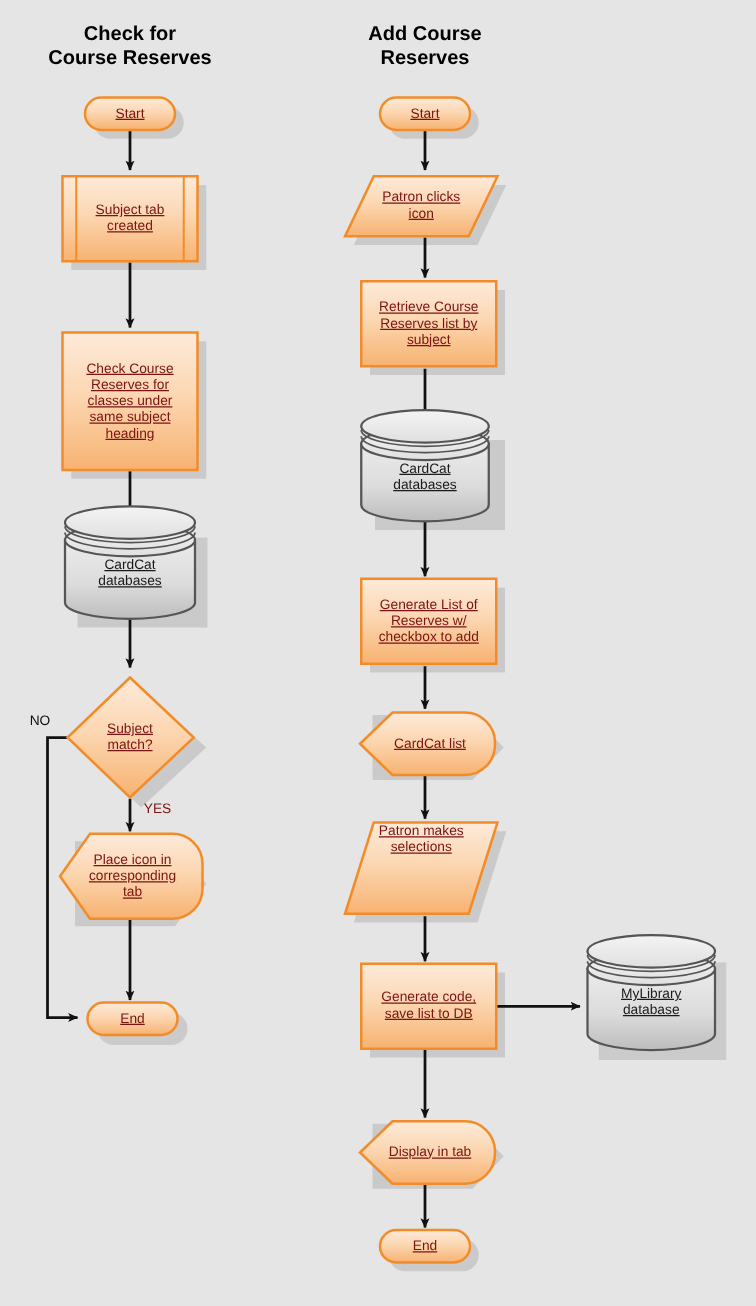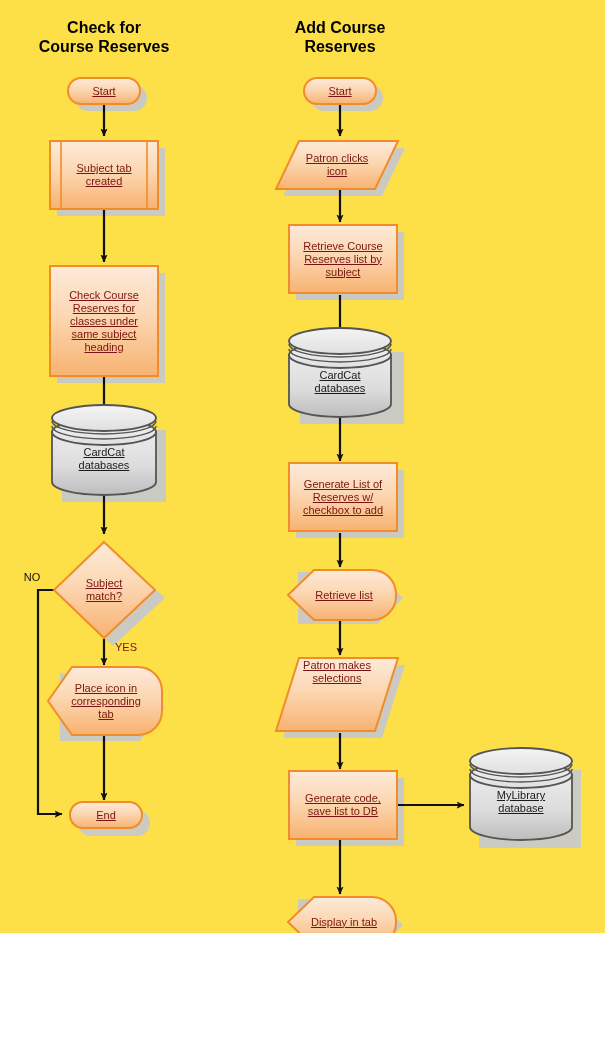--- a/index.html
+++ b/index.html
@@ -6,22 +6,22 @@
     margin: 0;
     padding: 0;
     background: #ffffff;
   }
   body {
     font-family: "Liberation Sans", sans-serif;
   }
   #canvas {
     position: relative;
     width: 605px;
-    height: 933px;
-    background: #fde047;
+    height: 1045px;
+    background: #e5e5e5;
     overflow: hidden;
   }
   #svg-layer {
     position: absolute;
     left: 0;
     top: 0;
     width: 605px;
     height: 1045px;
   }
   .col-title {
@@ -234,21 +234,21 @@
   <div class="node-label" style="left:286px; top:141px; width:102px; height:48px;">Patron clicks
 icon</div>
 
   <div class="node-label db-label" style="left:289px; top:358px; width:102px; height:48px;">CardCat
 databases</div>
 
   <div class="node-label" style="left:286px; top:463px; width:114px; height:68px;">Generate List of
 Reserves w/
 checkbox to add</div>
 
-  <div class="node-label" style="left:296px; top:570px; width:96px; height:50px;">Retrieve list</div>
+  <div class="node-label" style="left:296px; top:570px; width:96px; height:50px;">CardCat list</div>
 
   <div class="node-label" style="left:286px; top:635px; width:102px; height:73px;">Patron makes
 selections</div>
 
   <div class="node-label db-label" style="left:470px; top:778px; width:102px; height:48px;">MyLibrary
 database</div>
 
   <div class="node-label" style="left:287px; top:771px; width:112px; height:68px;">Generate code,
 save list to DB</div>
 

